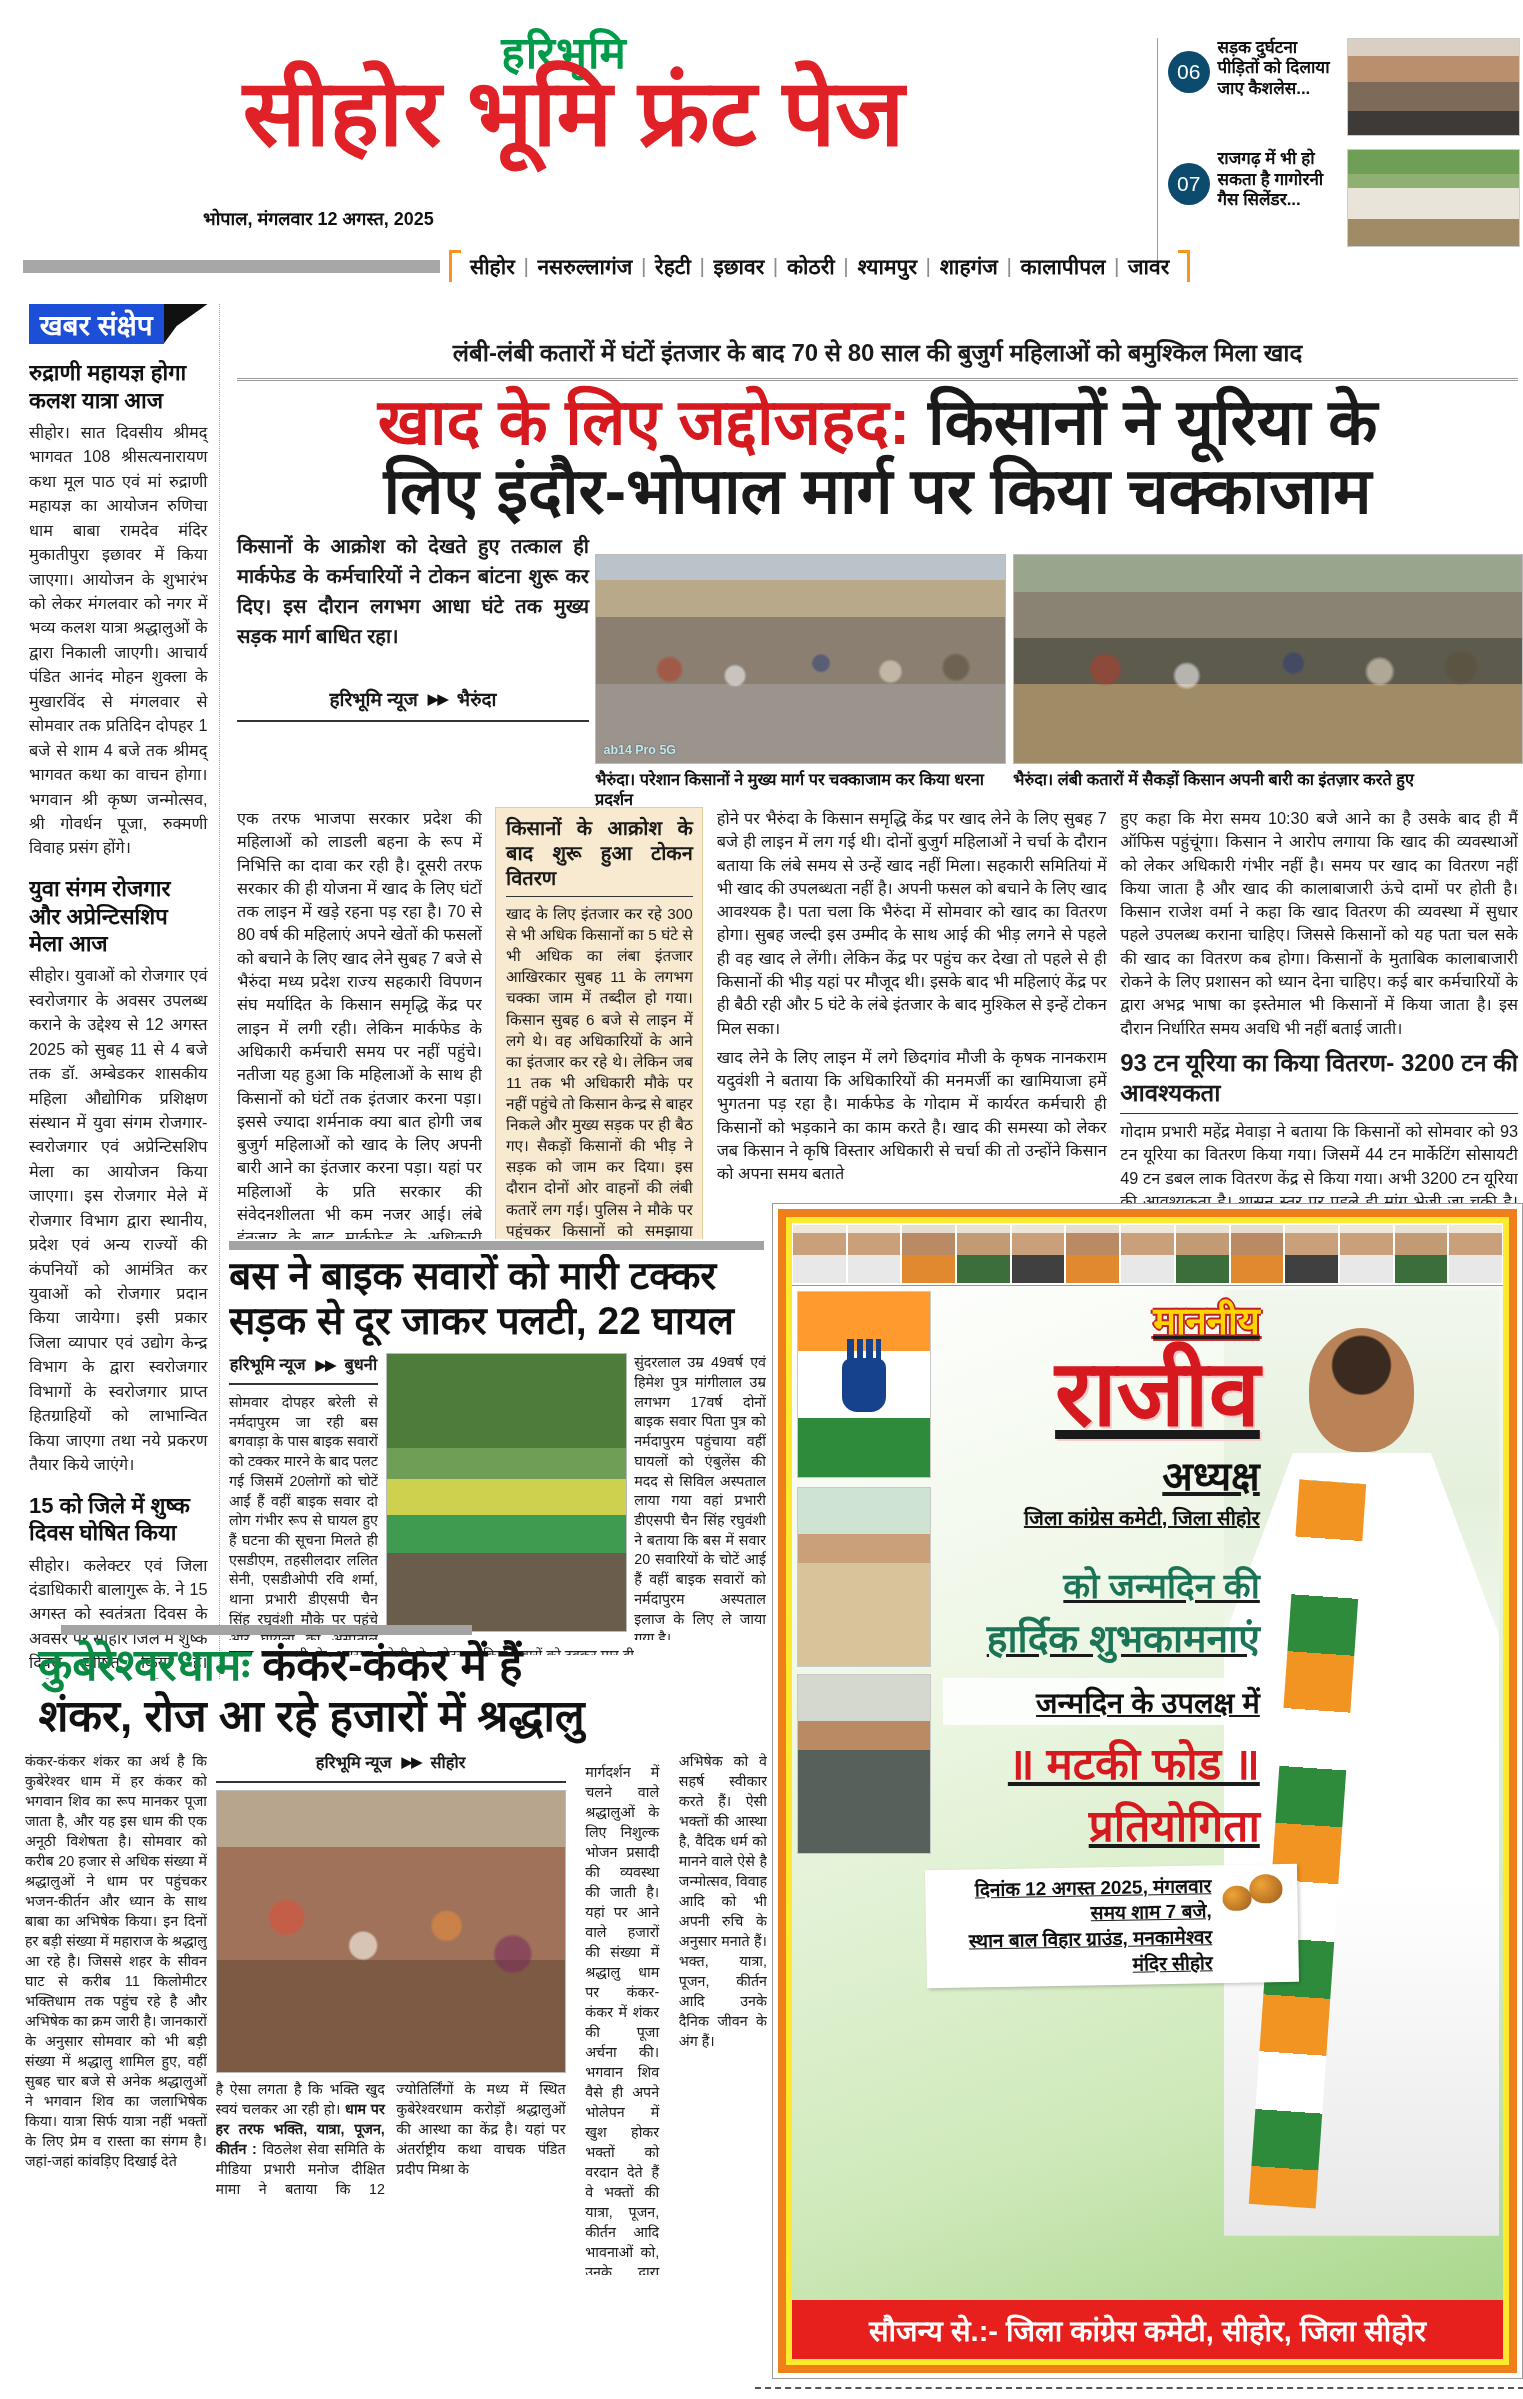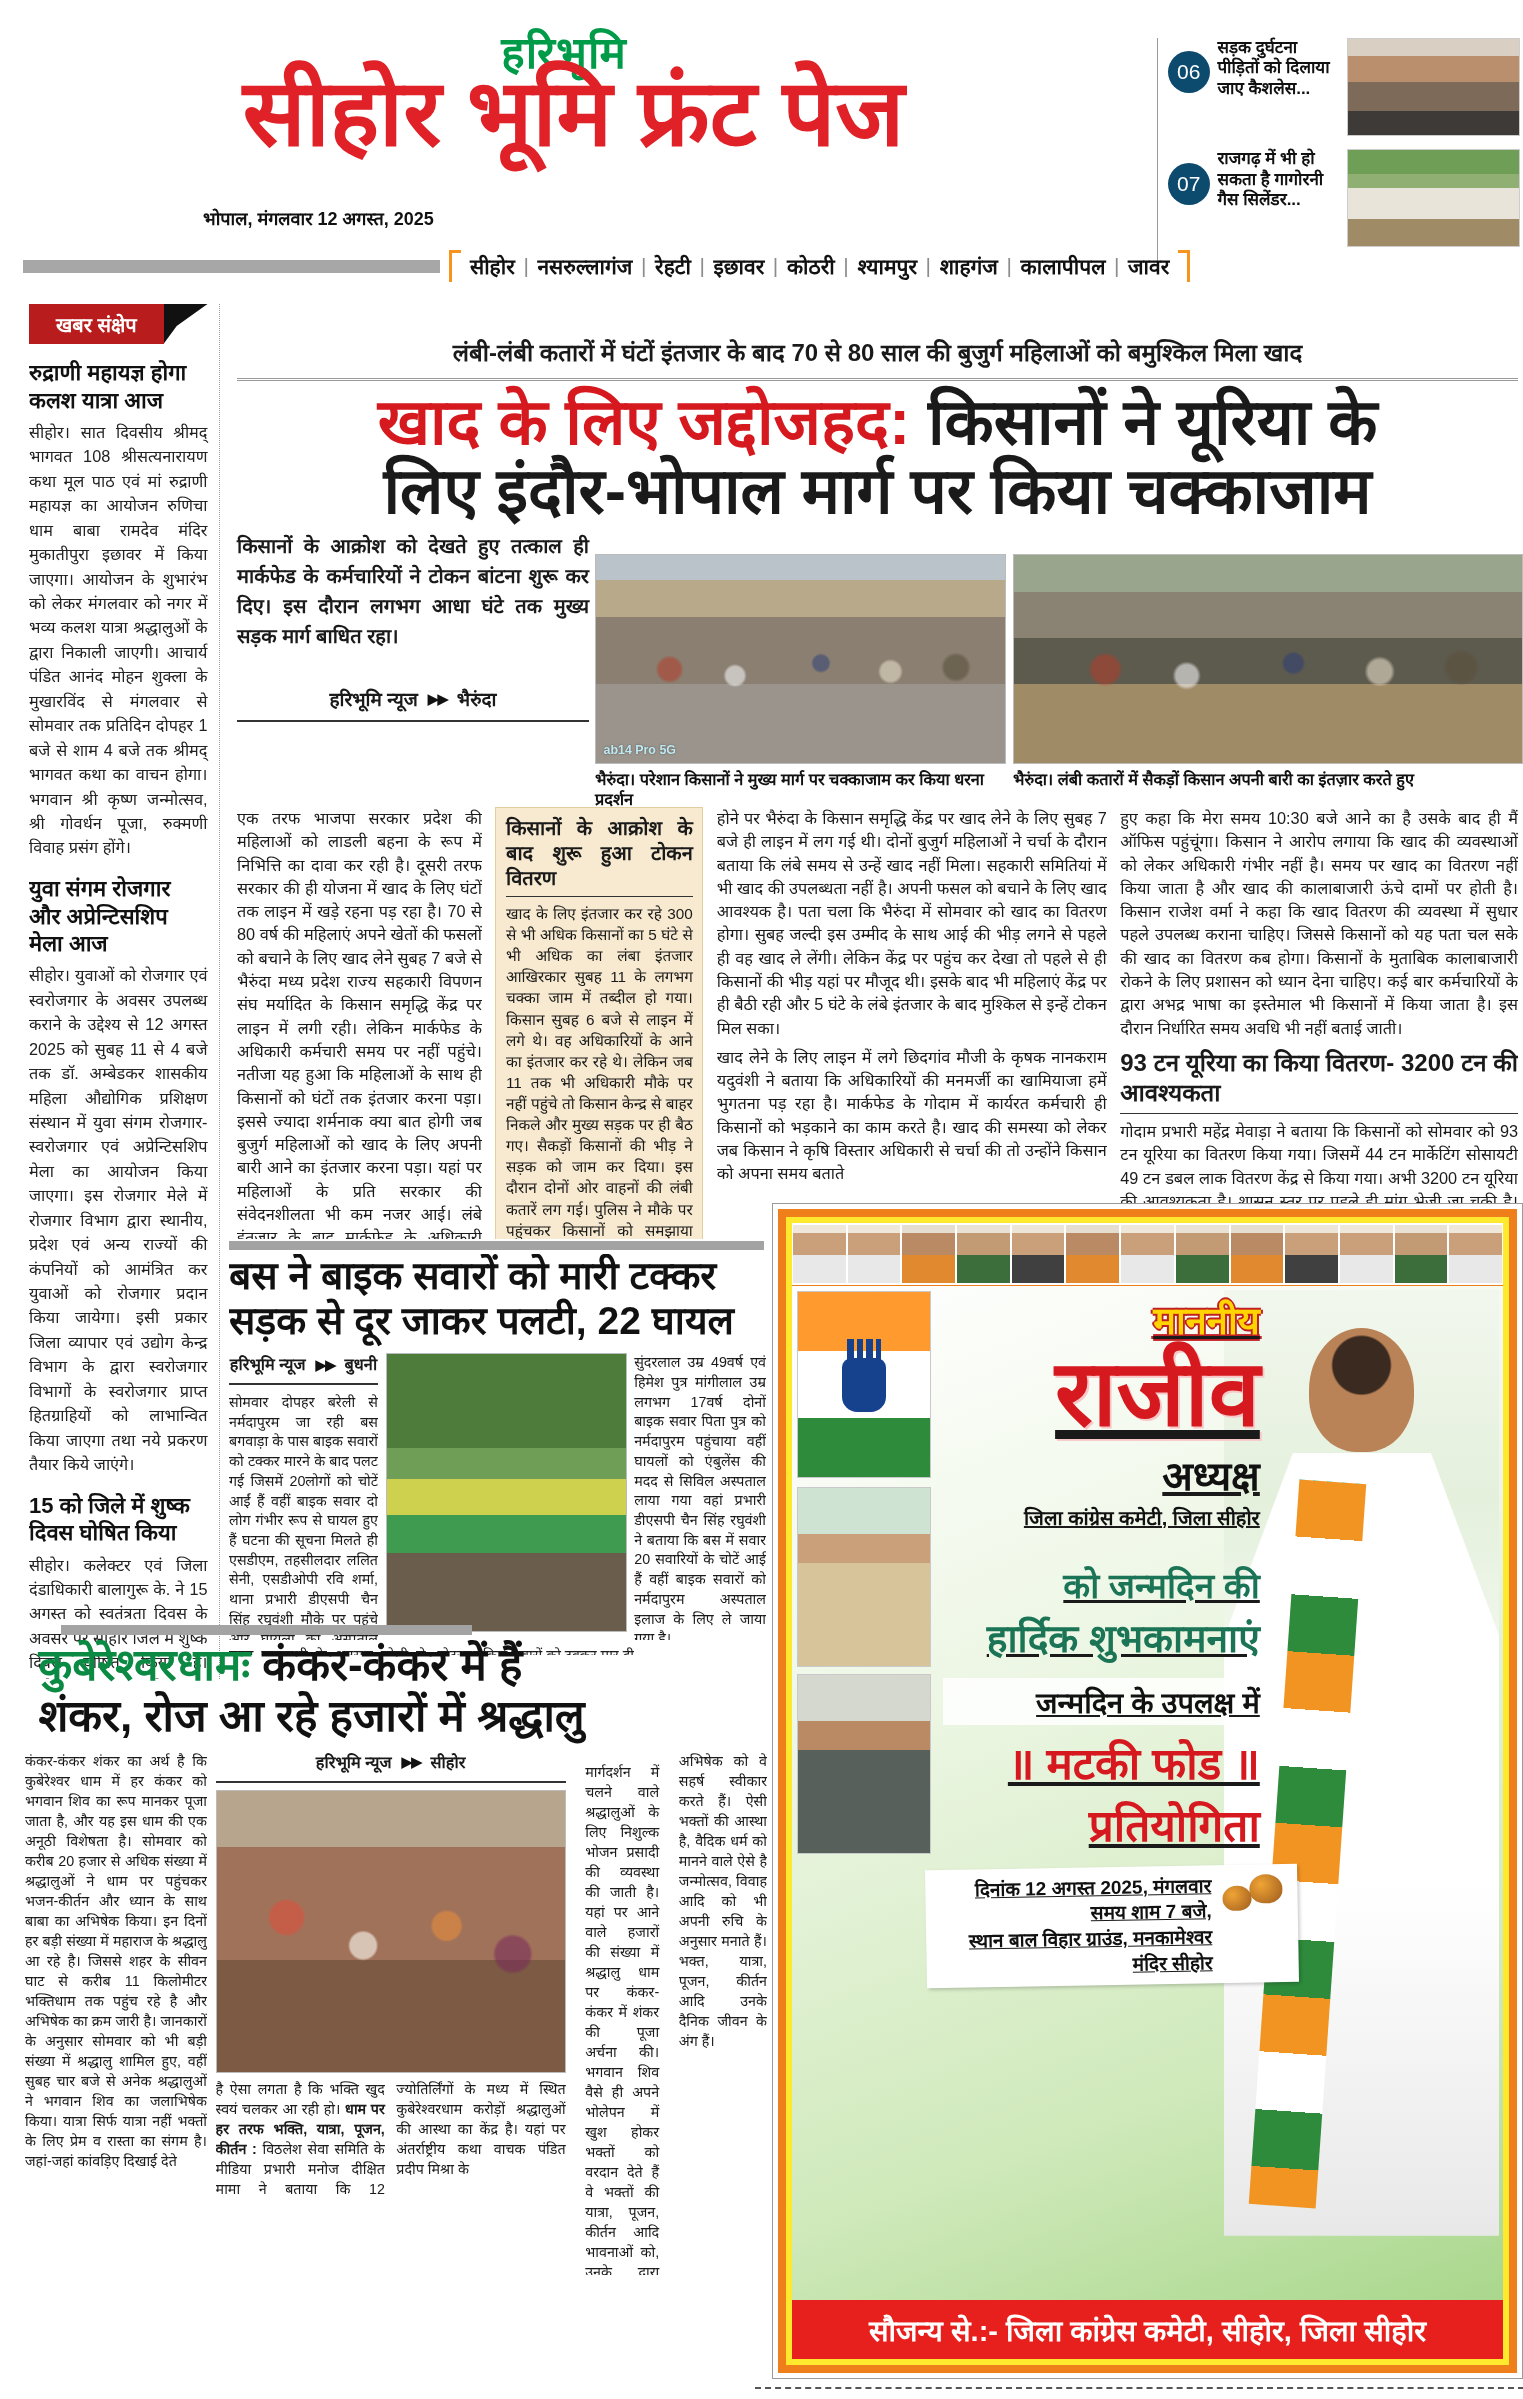--- a/index.html
+++ b/index.html
@@ -30,21 +30,21 @@
   .nav-towns{position:absolute;left:449px;top:0;display:flex;align-items:center;height:38px;gap:8.6px;}
   .bracket-l{width:12.4px;height:32.5px;border-left:3.8px solid #f7941d;border-top:3.8px solid #f7941d;}
   .bracket-r{width:12.4px;height:32.5px;border-right:3.8px solid #f7941d;border-top:3.8px solid #f7941d;}
   .town{font-size:21px;font-weight:800;color:#111;white-space:nowrap;cursor:pointer;}
   .town-sep{color:#8c8c8c;font-size:21px;font-weight:400;}
 
   
   .sidebar{position:absolute;top:304px;left:29px;width:191px;height:1375px;
            border-right:1.9px dotted #999;padding-right:11.5px;overflow:hidden;}
   .sb-header{display:flex;align-items:stretch;height:40px;}
-  .sb-header-bar{flex:1;background:#b91c1c;color:#fff;font-size:20px;font-weight:800;
+  .sb-header-bar{flex:1;background:#1d4ed8;color:#fff;font-size:28px;font-weight:800;
                  display:flex;align-items:center;justify-content:center;}
   .sb-flag{width:44px;background:#111;clip-path:polygon(0 0,100% 0,30% 55%,0 100%);}
   .sb-title{font-size:22px;font-weight:800;line-height:1.25;margin:15.3px 0 5.7px 0;color:#111;}
   .sb-body{font-size:16.3px;line-height:1.5;margin:0;text-align:justify;color:#222;}
 
   
   .kicker{position:absolute;top:335px;left:237px;width:1281px;text-align:center;
           font-size:24px;font-weight:800;padding-bottom:9.6px;border-bottom:3.8px double #9a9a9a;}
   .headline{position:absolute;top:388px;left:237px;width:1281px;text-align:center;
             font-size:64px;font-weight:800;line-height:1.08;}

